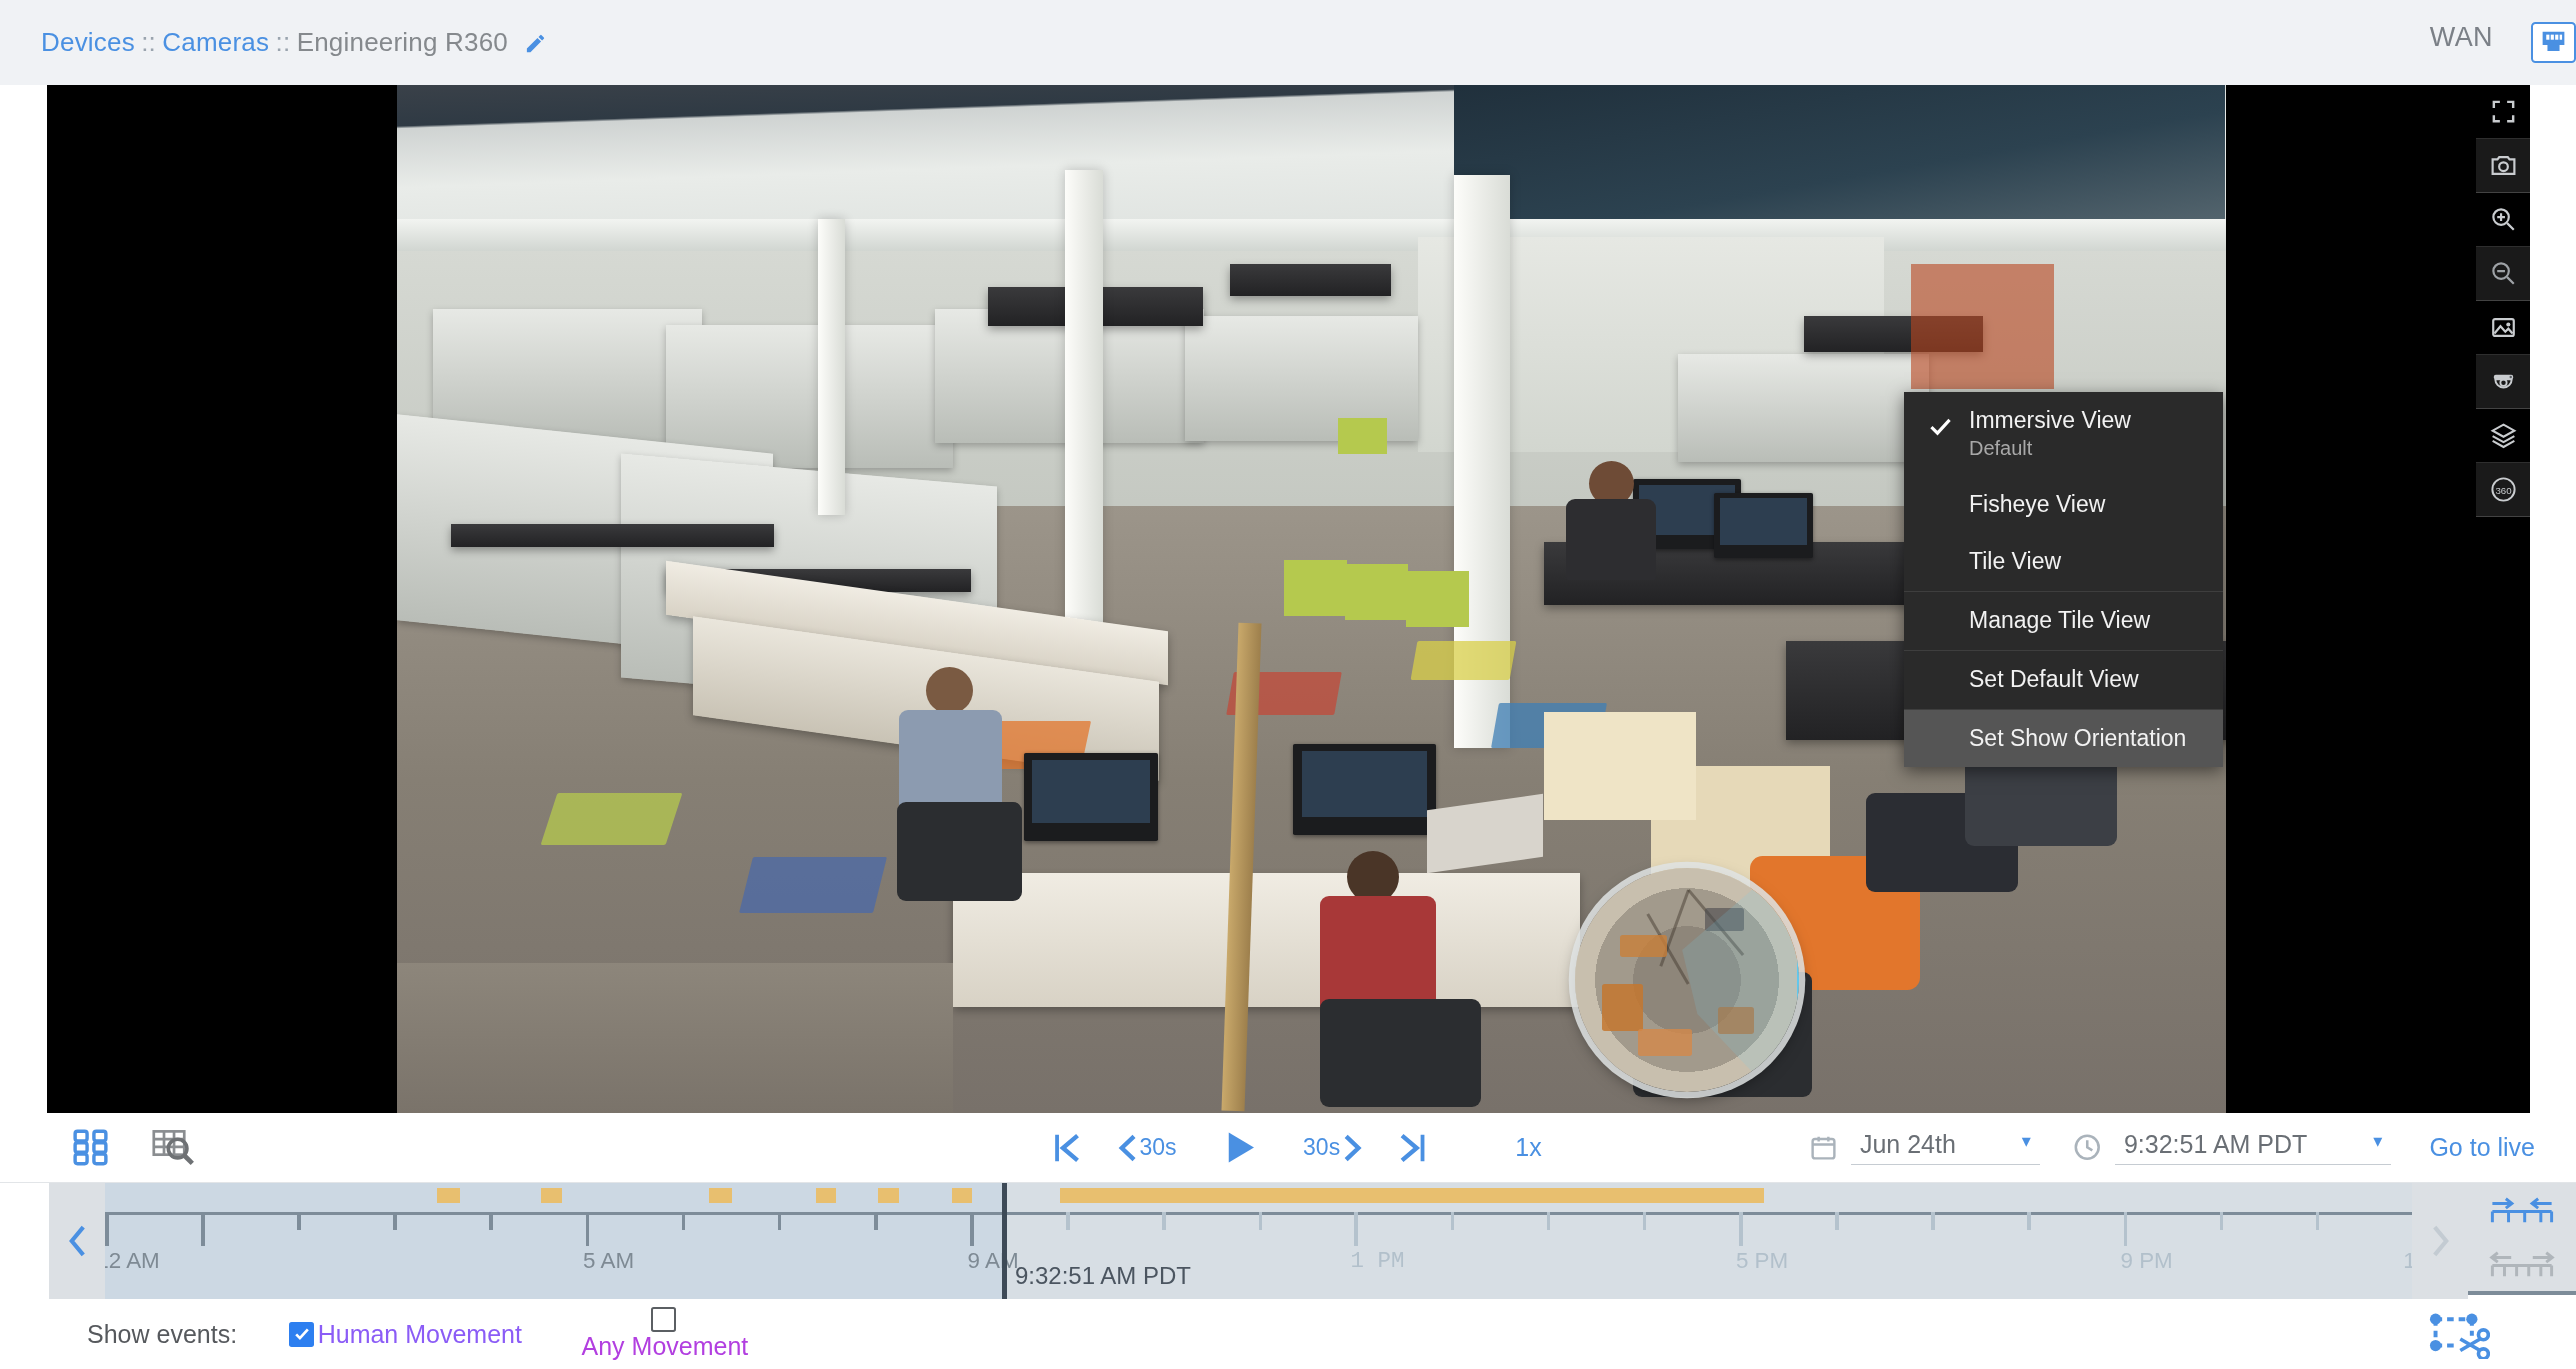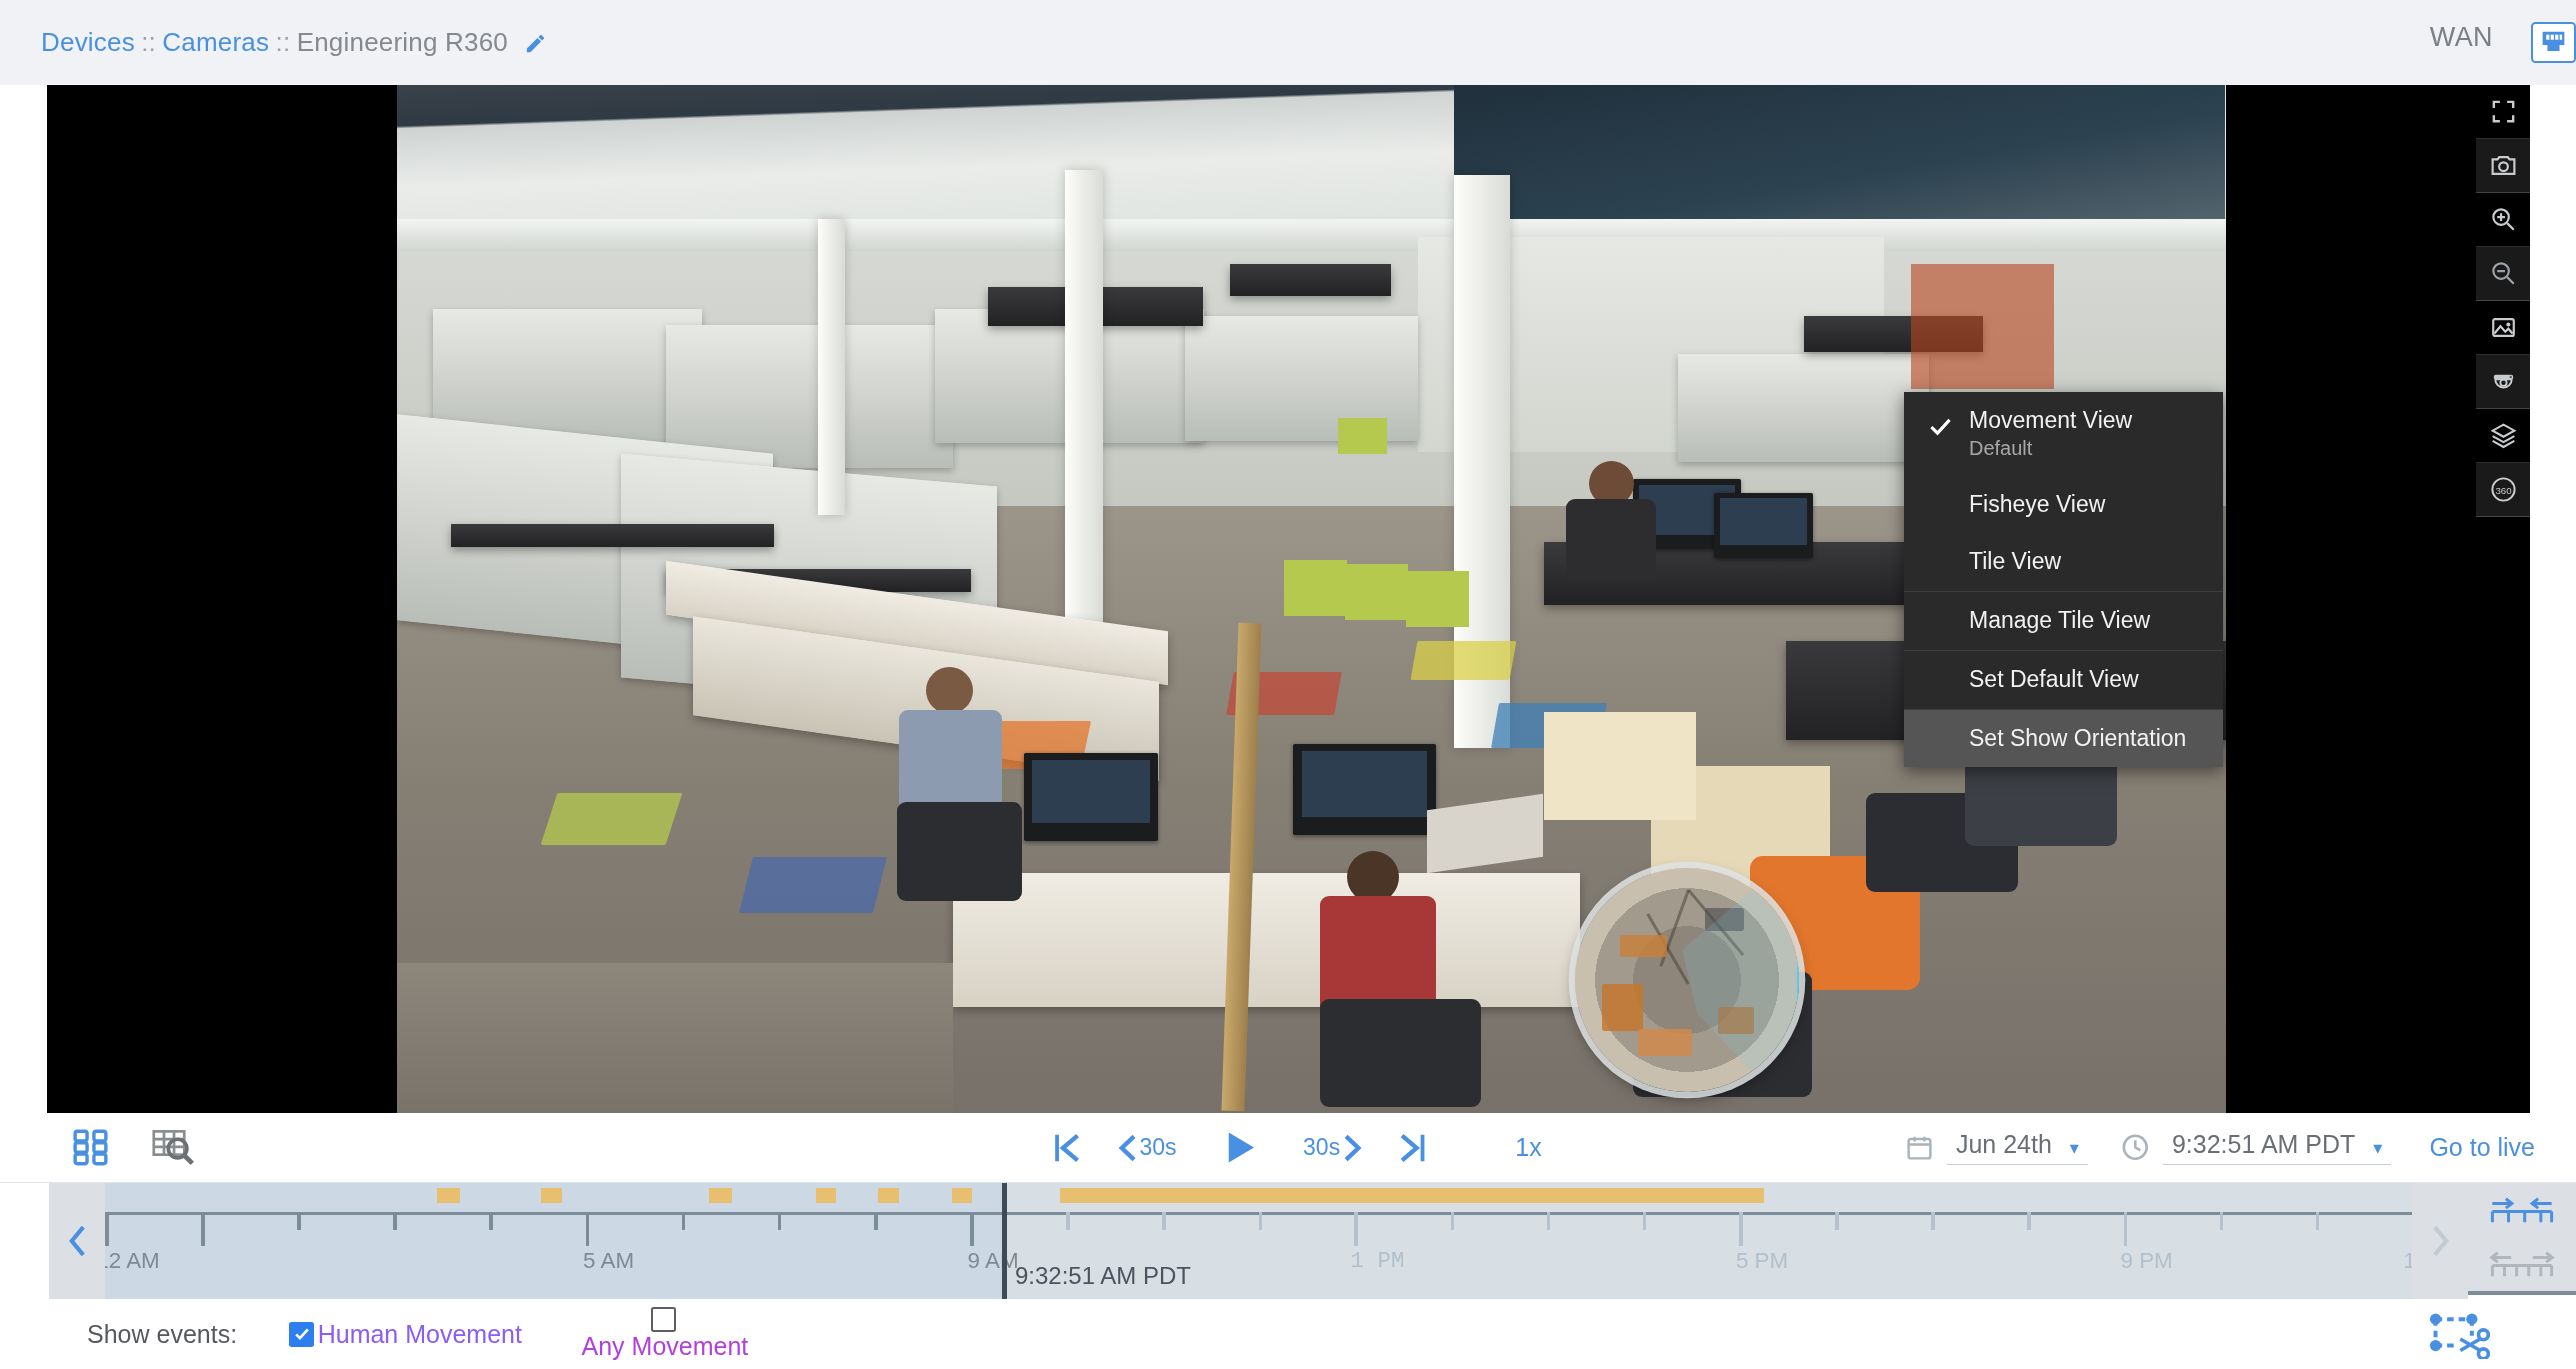--- a/index.html
+++ b/index.html
@@ -136,21 +136,21 @@
   .tr-btn { cursor:pointer; display:flex; align-items:center; justify-content:center;
             height:54px; color:#4a90e2; }
   #btn-start { width:66px; }
   #btn-back30 { width:93px; font-size:23px; }
   #btn-play { width:93px; }
   #btn-fwd30 { width:93px; font-size:23px; }
   #btn-end { width:66px; }
   #speed { margin-left:70px; font-size:25px; color:#4a90e2; cursor:pointer; }
   #dt-group { margin-left:auto; margin-right:41px; display:flex; align-items:center; }
   .dt-field { display:flex; align-items:center; cursor:pointer; }
-  .dt-underline { border-bottom:1.8px solid #c6ccd2; padding:0 9px 5.4px 9px; display:flex; align-items:flex-end; }
+  .dt-underline { border-bottom:1.8px solid #c6ccd2; padding:0 9px 5.4px 9px; display:flex; align-items:flex-start;gap:48px; }
   .dt-text { font-size:25px; color:#6a6f75; white-space:nowrap; }
   .dt-caret { margin-left:18px; color:#4a90e2; font-size:18px; }
   #cal-icon { width:29px; height:29px; margin-right:12.5px; }
   #clock-icon { width:30.5px; height:30.5px; margin-right:12.5px; margin-left:32px; }
   #go-live { margin-left:38px; font-size:25px; color:#4a90e2; cursor:pointer; white-space:nowrap; }
   
   #timeline-row {
     position:absolute; left:0; top:1183px; width:2576px; height:116px;
     display:flex;
   }
@@ -372,21 +372,21 @@
     <div id="mm-view"></div>
   </div>
 
   <div id="view-menu">
     <div class="vm-item">
       <span class="vm-check">
         <svg viewBox="0 0 24 24" width="29" height="29">
             <path d="M4.5 12.5l5 5 10-11" fill="none" stroke="#ffffff" stroke-width="2.6"></path>
           </svg>
       </span>
-      <div>Movement View</div>
+      <div>Immersive View</div>
       <div class="vm-sub">Default</div>
     </div>
     <div class="vm-item">
       <div>Fisheye View</div>
     </div>
     <div class="vm-item">
       <div>Tile View</div>
     </div>
     <div class="vm-item sep-top">
       <div>Manage Tile View</div>

